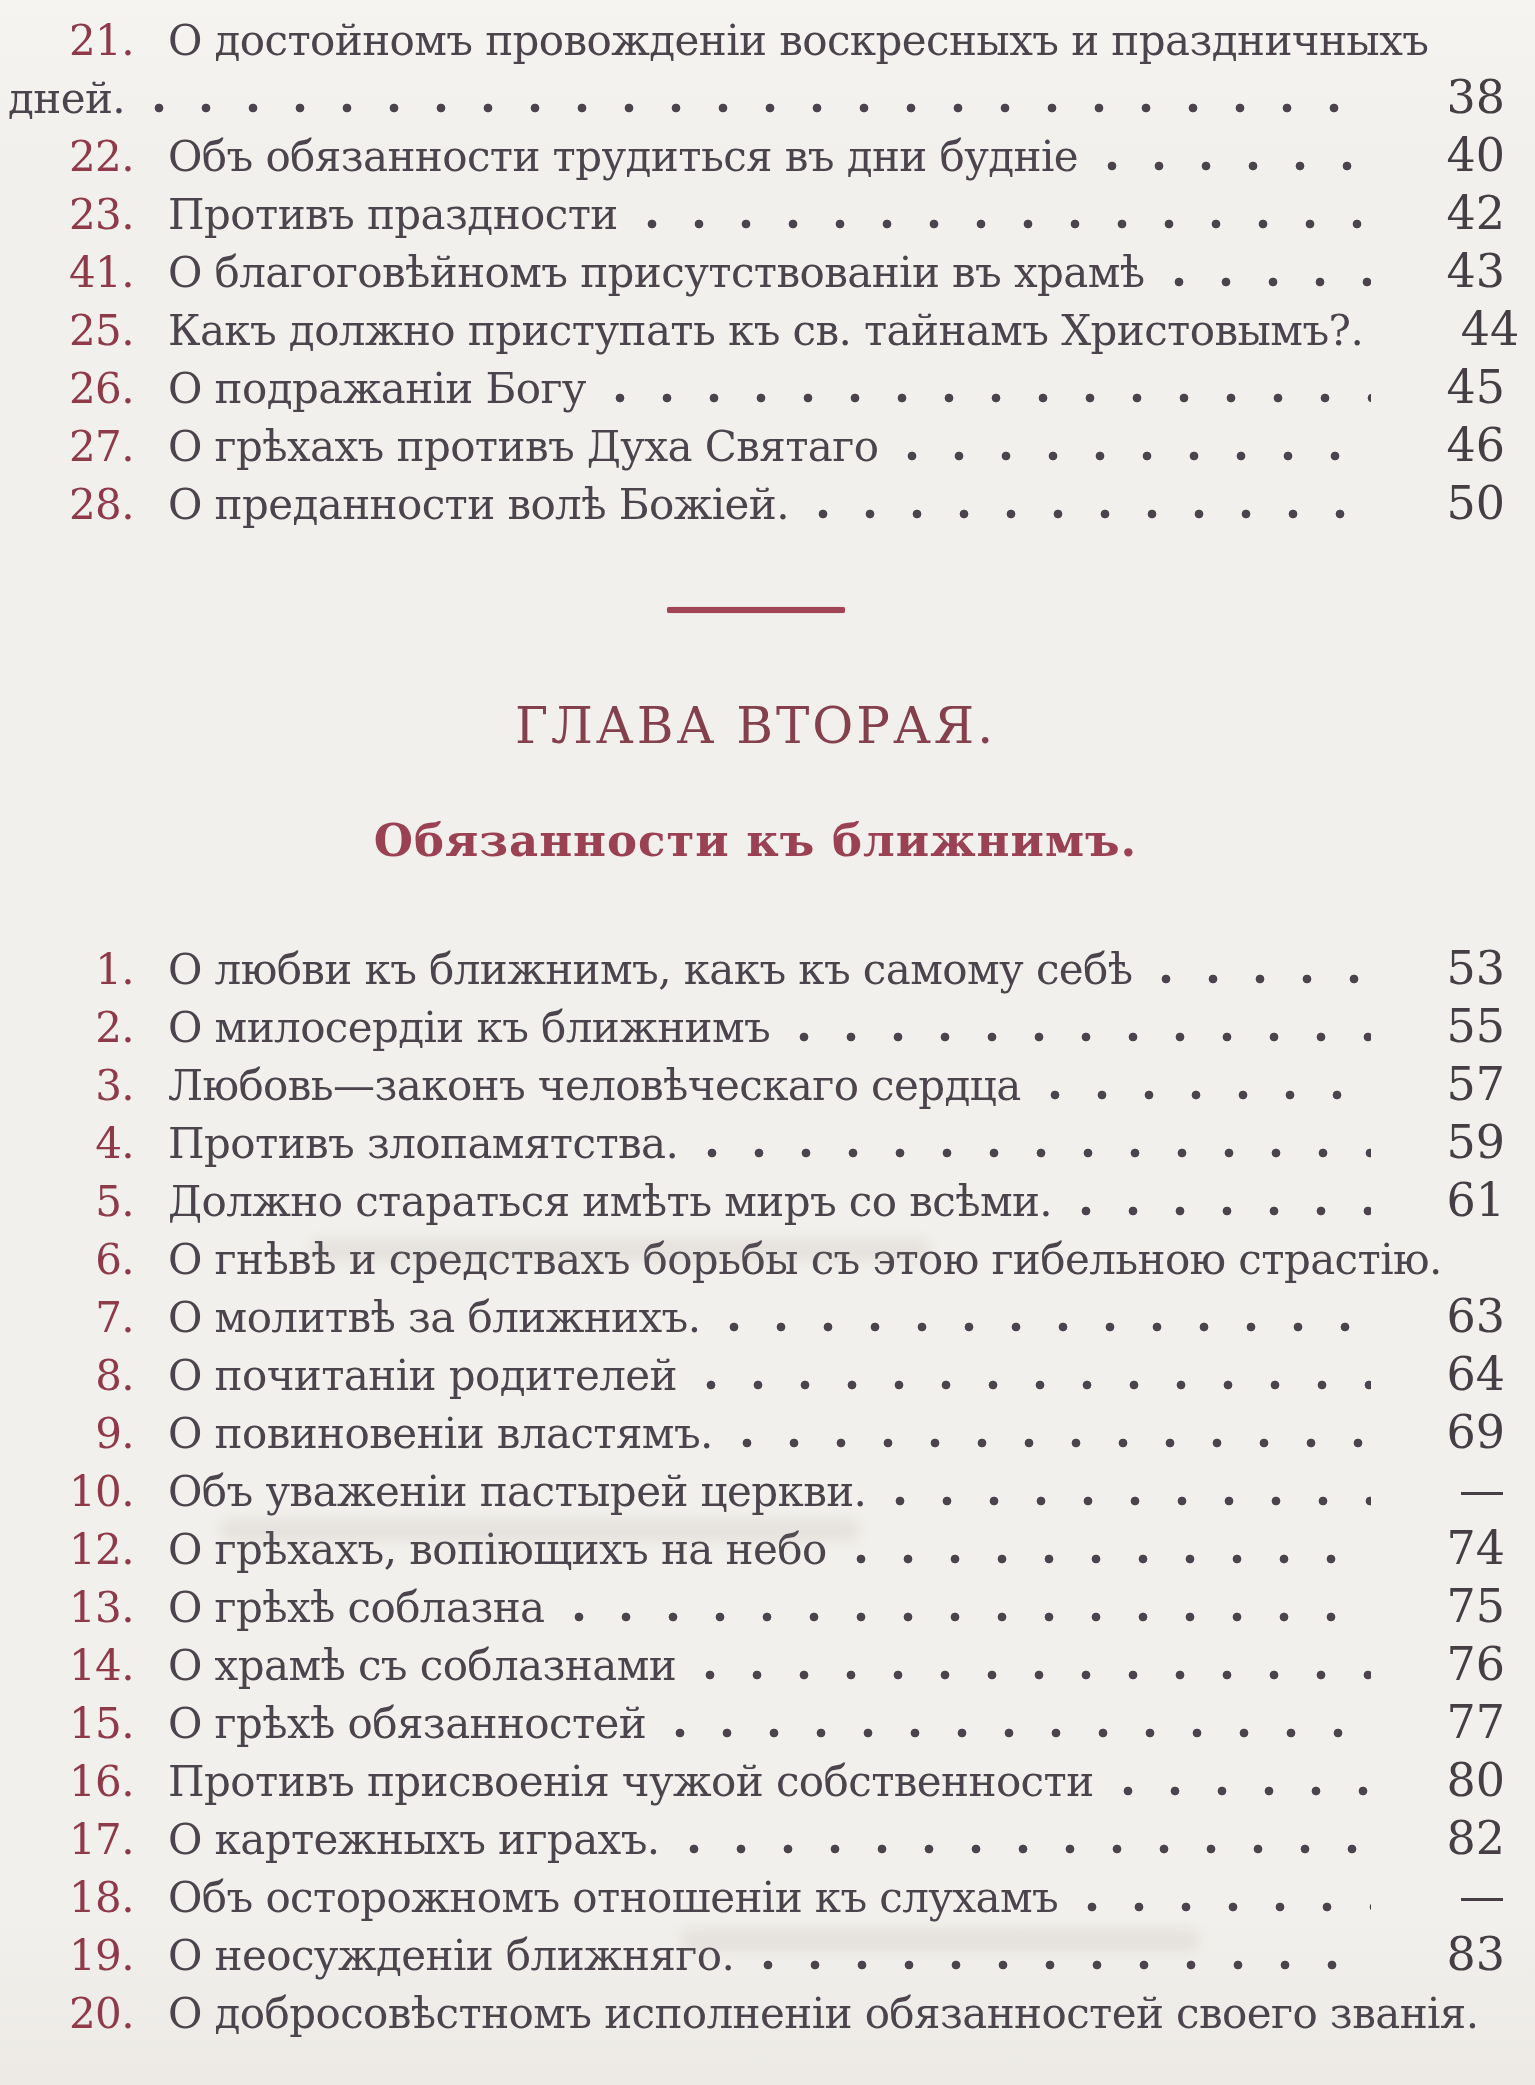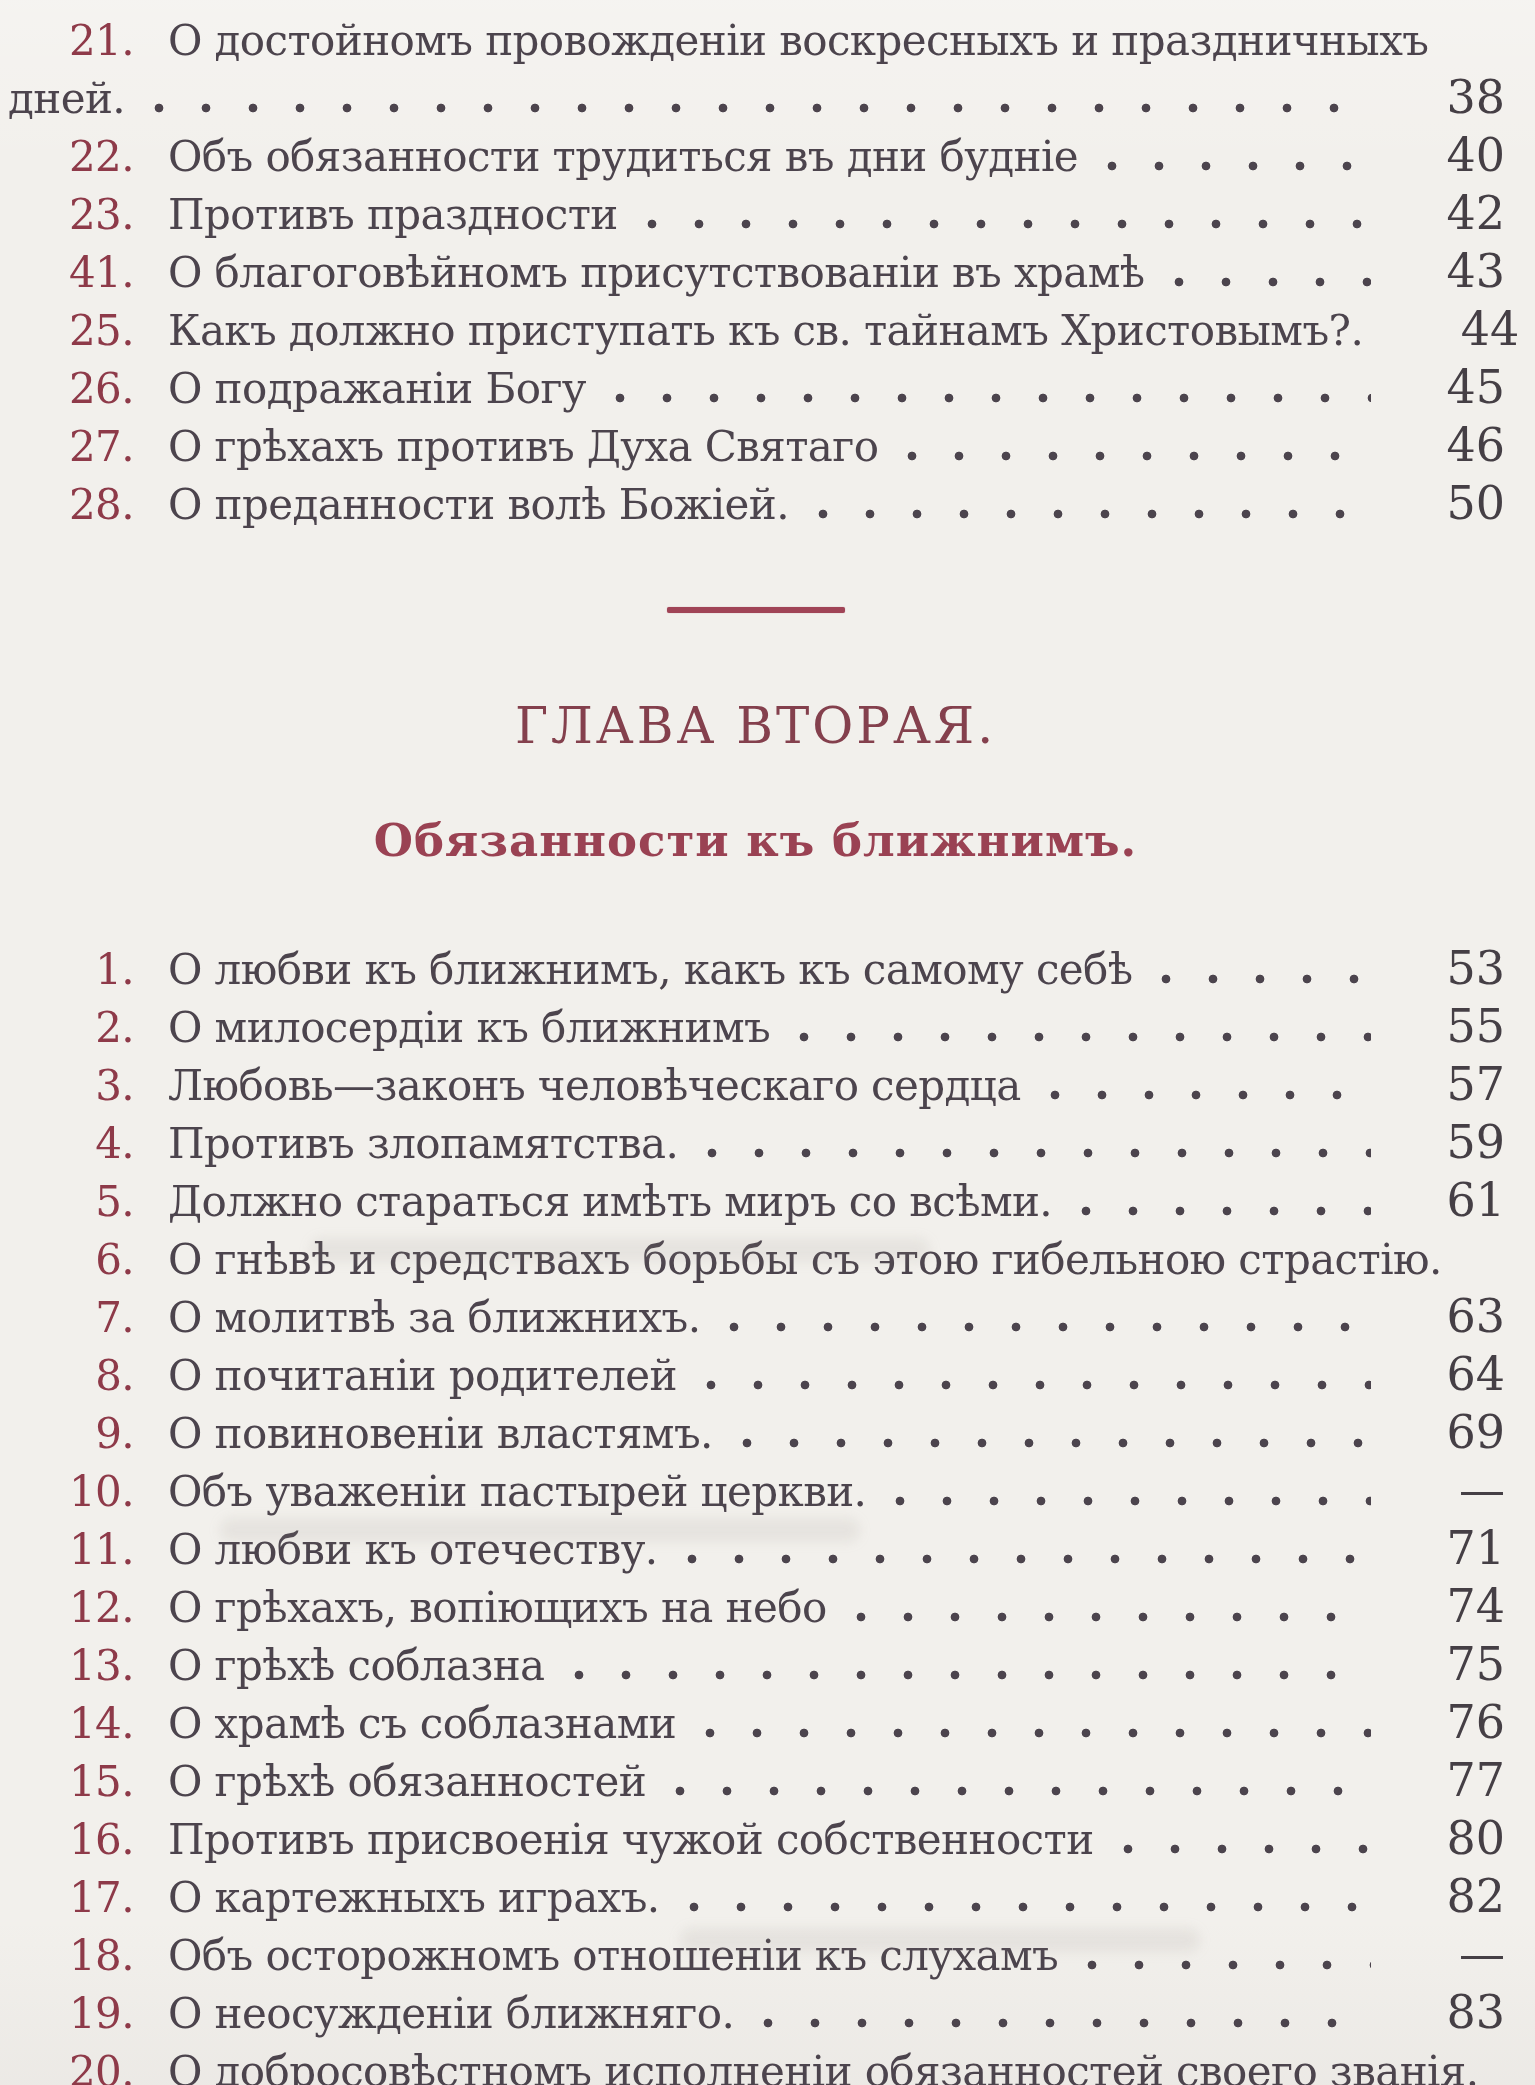--- a/index.html
+++ b/index.html
@@ -224,26 +224,20 @@
           <span class="toc-leader"></span>
           <span class="toc-page">69</span>
         </div>
         <div class="toc-row">
           <span class="toc-num">10.</span>
           <span class="toc-title">Объ уваженіи пастырей церкви.</span>
           <span class="toc-leader"></span>
           <span class="toc-page">—</span>
         </div>
         <div class="toc-row">
-          <span class="toc-num">11.</span>
-          <span class="toc-title">О любви къ отечеству.</span>
-          <span class="toc-leader"></span>
-          <span class="toc-page">71</span>
-        </div>
-        <div class="toc-row">
           <span class="toc-num">12.</span>
           <span class="toc-title">О грѣхахъ, вопіющихъ на небо</span>
           <span class="toc-leader"></span>
           <span class="toc-page">74</span>
         </div>
         <div class="toc-row">
           <span class="toc-num">13.</span>
           <span class="toc-title">О грѣхѣ соблазна</span>
           <span class="toc-leader"></span>
           <span class="toc-page">75</span>

